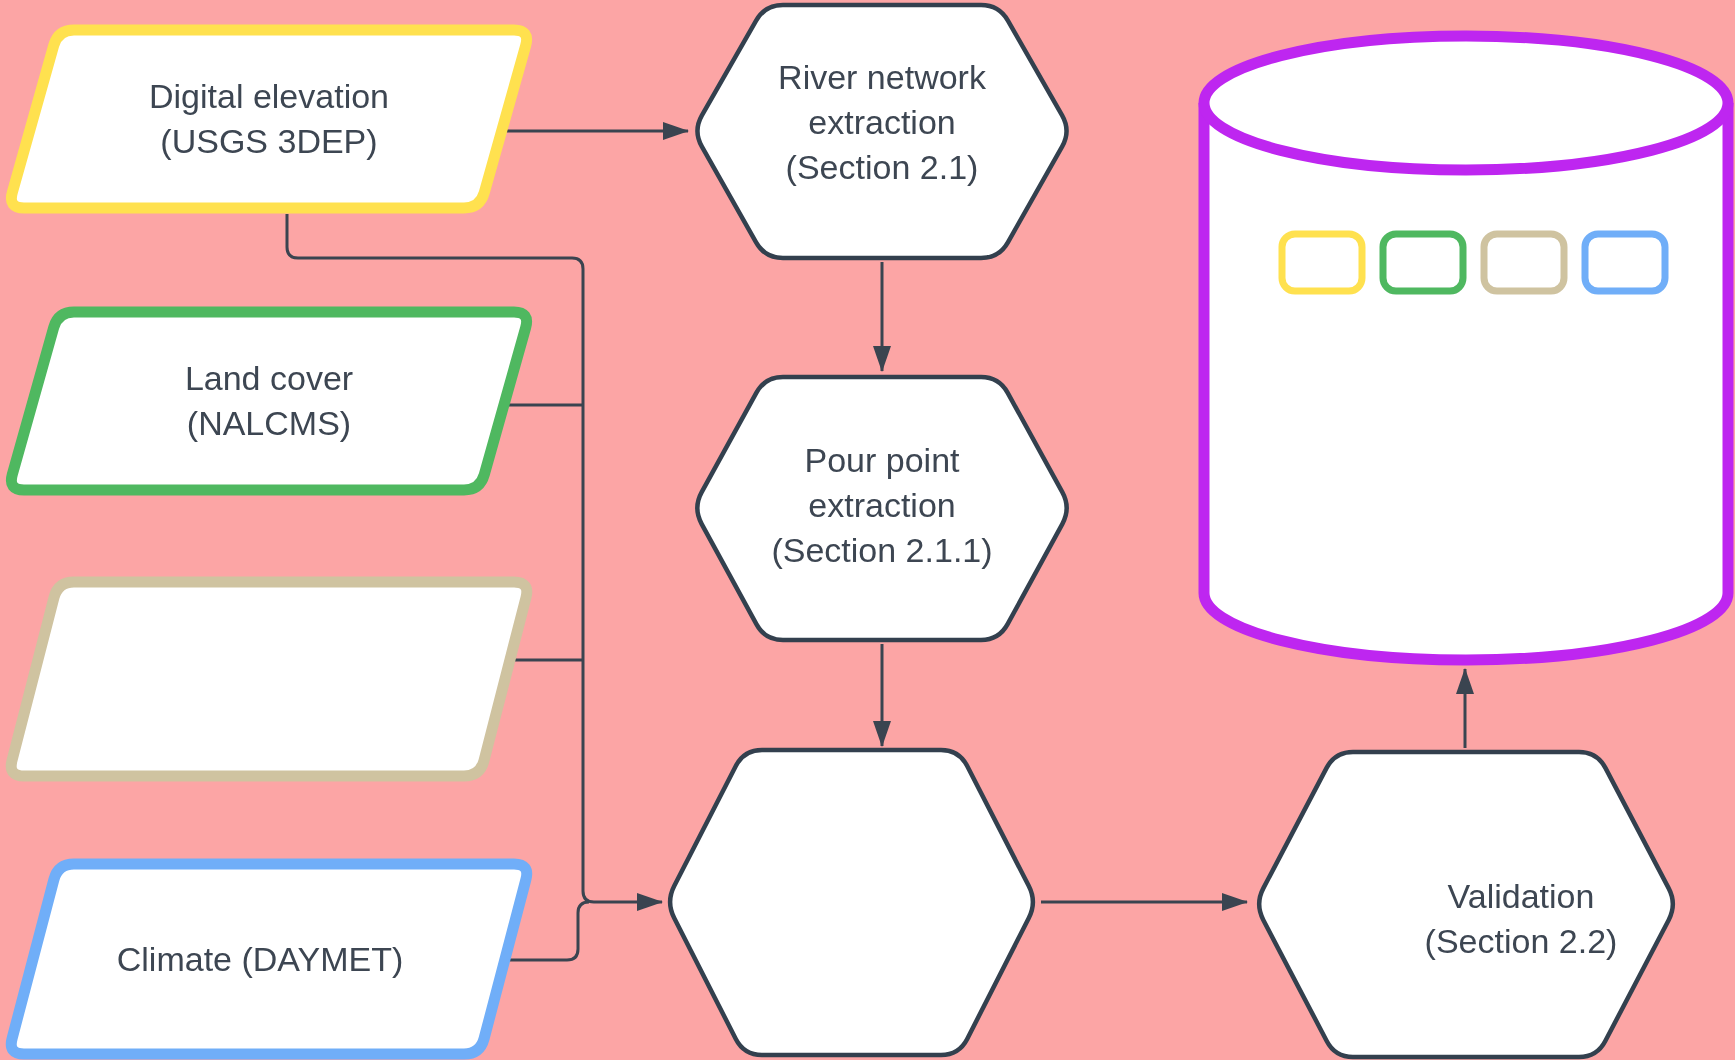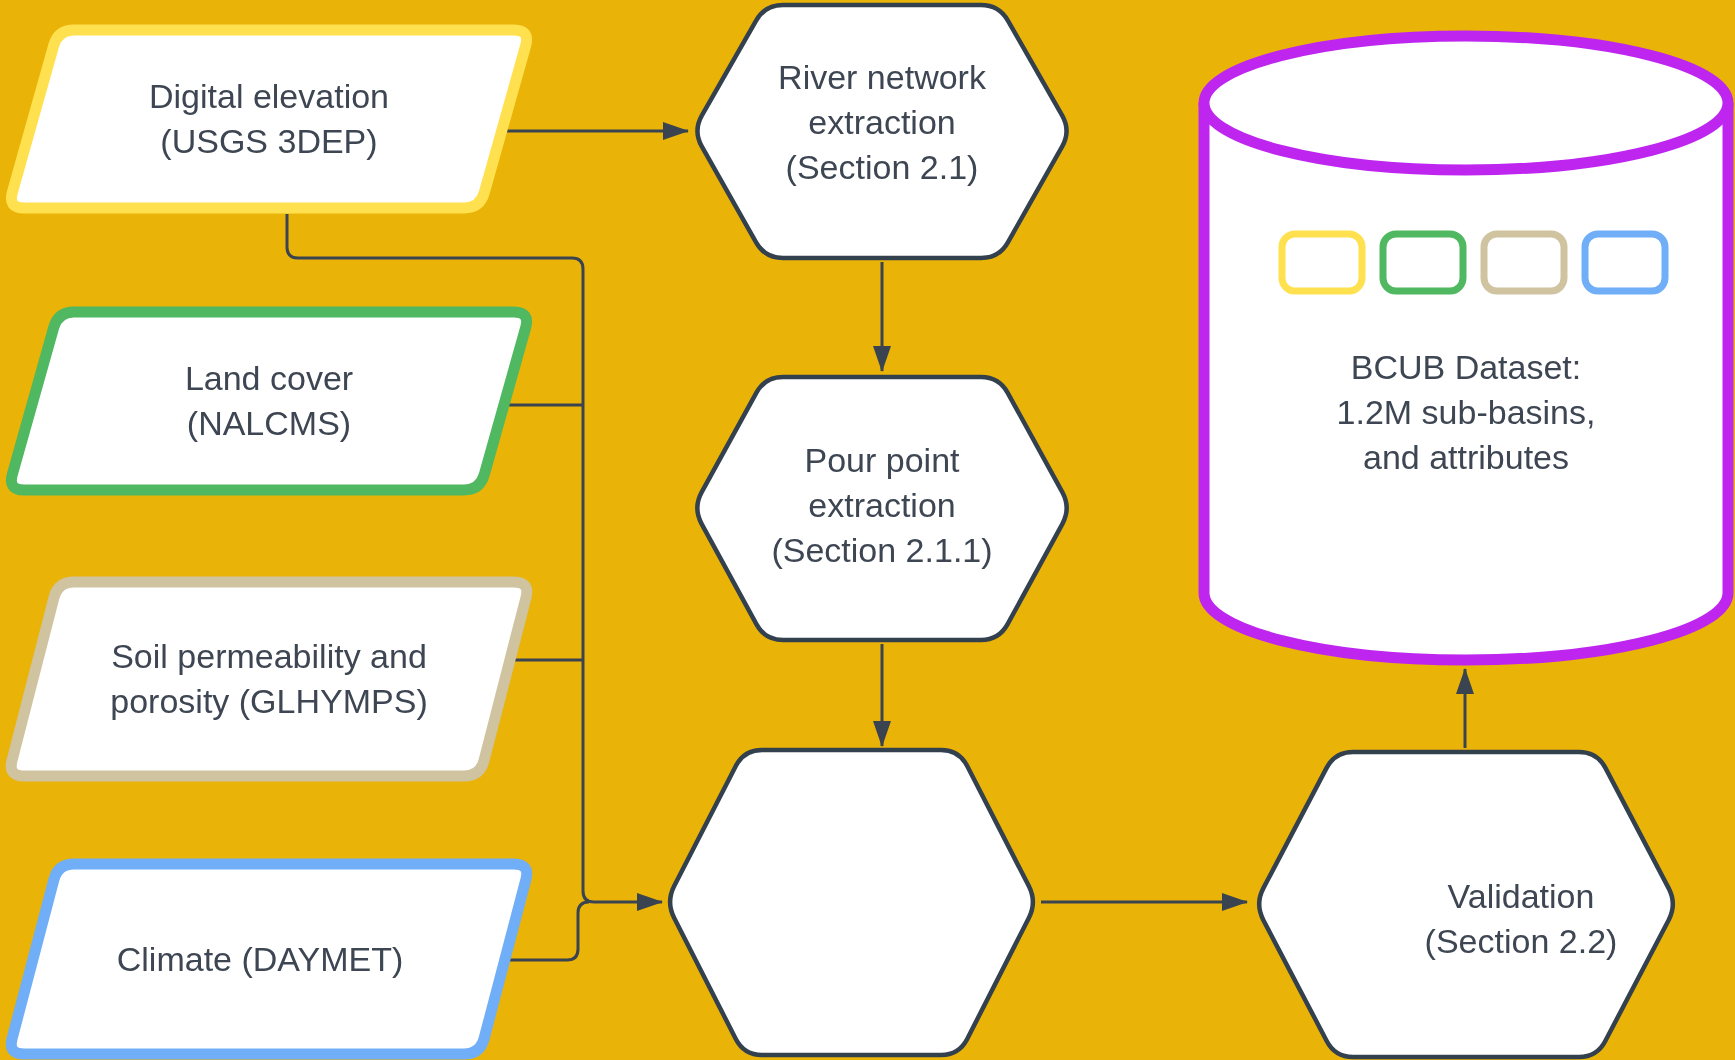--- a/index.html
+++ b/index.html
@@ -1,19 +1,19 @@
 <!DOCTYPE html>
 <html><head>
 <meta charset="utf-8">
 <style>
   html,body{margin:0;padding:0;background:#ffffff;}
   .canvas{
     position:relative;
     width:1735px;height:1060px;
-    background:#eab308;
+    background:#fca5a5;
     font-family:"Liberation Sans", sans-serif;
     overflow:hidden;
   }
   svg.layer{position:absolute;left:0;top:0;}
   .label{
     position:absolute;
     transform:translate(-50%,-50%);
     text-align:center;
     white-space:pre-line;
     font-size:34px;
@@ -73,29 +73,24 @@
       <rect x="1383" y="234" width="80" height="57" rx="13" fill="#ffffff" stroke-width="7" stroke="#4fb860"></rect>
       <rect x="1484" y="234" width="80" height="57" rx="13" fill="#ffffff" stroke-width="7" stroke="#cfc3a0"></rect>
       <rect x="1585" y="234" width="80" height="57" rx="13" fill="#ffffff" stroke-width="7" stroke="#70aef8"></rect>
     </g>
   </svg>
 
   <div class="label" style="left:269px;top:119px;">Digital elevation
 (USGS 3DEP)</div>
   <div class="label" style="left:269px;top:401px;text-align:center;">Land cover
 (NALCMS)</div>
-  <div class="label" style="left:269px;top:679px;">Soil permeability and
-porosity (GLHYMPS)</div>
   <div class="label" style="left:260px;top:959px;">Climate (DAYMET)</div>
 
   <div class="label" style="left:882px;top:122px;">River network
 extraction
 (Section 2.1)</div>
   <div class="label" style="left:882px;top:505px;">Pour point
 extraction
 (Section 2.1.1)</div>
   <div class="label" style="left:1521px;top:895px;margin-top:24px;">Validation
 (Section 2.2)</div>
 
-  <div class="label" style="left:1466px;top:412px;">BCUB Dataset:
-1.2M sub-basins,
-and attributes</div>
 </div>
 
 </body></html>

